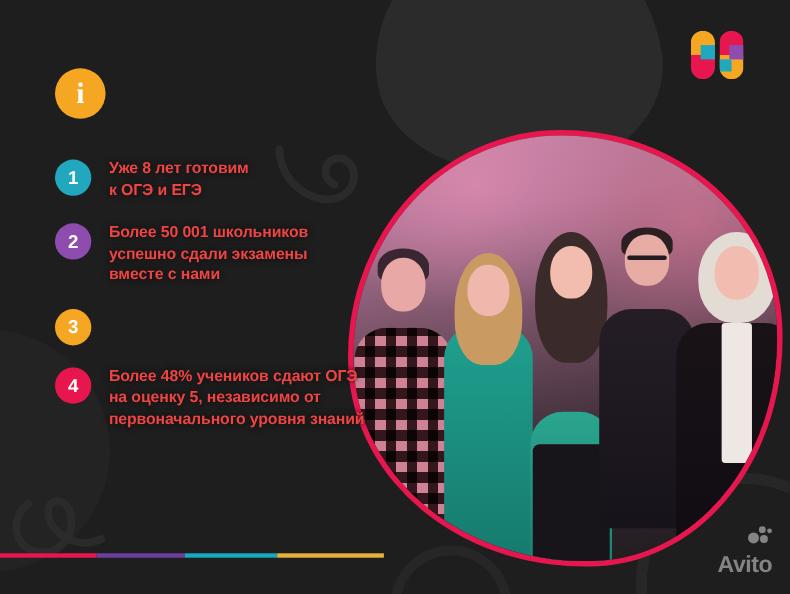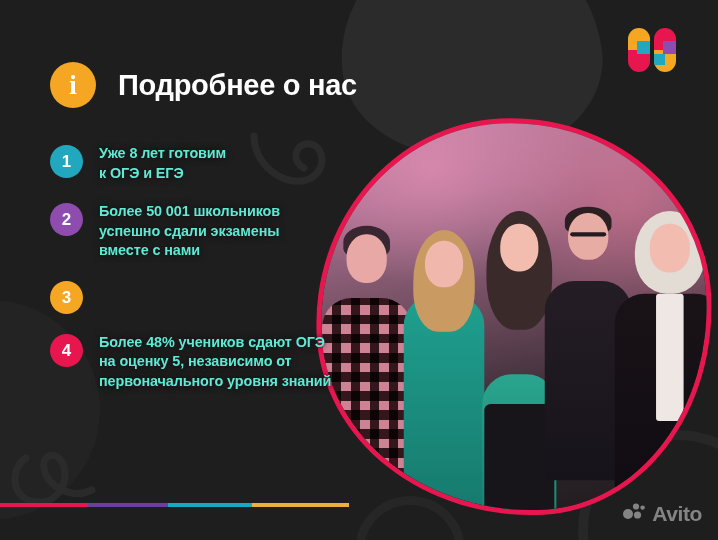--- a/index.html
+++ b/index.html
@@ -98,21 +98,21 @@
     flex: 0 0 auto;
     width: 33px; height: 33px;
     border-radius: 50%;
     display: flex; align-items: center; justify-content: center;
     color: #ffffff;
     font-size: 17px; font-weight: 700;
     line-height: 1;
     margin-top: 1px;
   }
   .fact-text {
-    color: #5eead4;
+    color: #ef4444;
     font-size: 14.4px;
     line-height: 19.5px;
     font-weight: 600;
     letter-spacing: -0.1px;
     white-space: pre-line;
     position: relative;
     z-index: 3;
     text-shadow: 0 0 3px rgba(20,20,20,.85), 0 0 7px rgba(20,20,20,.6);
   }
 
@@ -163,22 +163,23 @@
     left: 0; top: 503px;
     width: 349px; height: 4px;
     display: flex;
   }
   .color-bar span { height: 100%; display: block; }
 
   
   .avito {
     position: absolute;
     right: 16px; bottom: 14px;
-    display: flex; align-items: flex-start; gap: 7px;
+    display: flex; align-items: flex-end; gap: 7px;
     opacity: .55;
+    flex-direction: column;
   }
   .avito-text {
     color: #d8d8d8;
     font-size: 21px;
     font-weight: 700;
     letter-spacing: -0.4px;
   }
 </style>
 </head>
 <body>
@@ -215,21 +216,20 @@
     <g clip-path="url(#cR)">
       <rect x="26" y="0" width="22" height="22" fill="#e8164f"></rect>
       <rect x="26" y="22" width="22" height="22" fill="#f5a623"></rect>
       <rect x="35" y="13" width="13" height="13" fill="#8e4dae"></rect>
       <rect x="26" y="26" width="11" height="11" fill="#21a8be"></rect>
     </g>
   </svg>
 
   <div class="title-row">
     <div class="info-badge">i</div>
-    <div class="title-text">Подробнее о нас</div>
   </div>
 
   <div class="facts">
 
     <div class="fact">
       <div class="num-badge" style="background: rgb(33, 168, 190);">1</div>
       <div class="fact-text">Уже 8 лет готовим
 к ОГЭ и ЕГЭ</div>
     </div>
 

